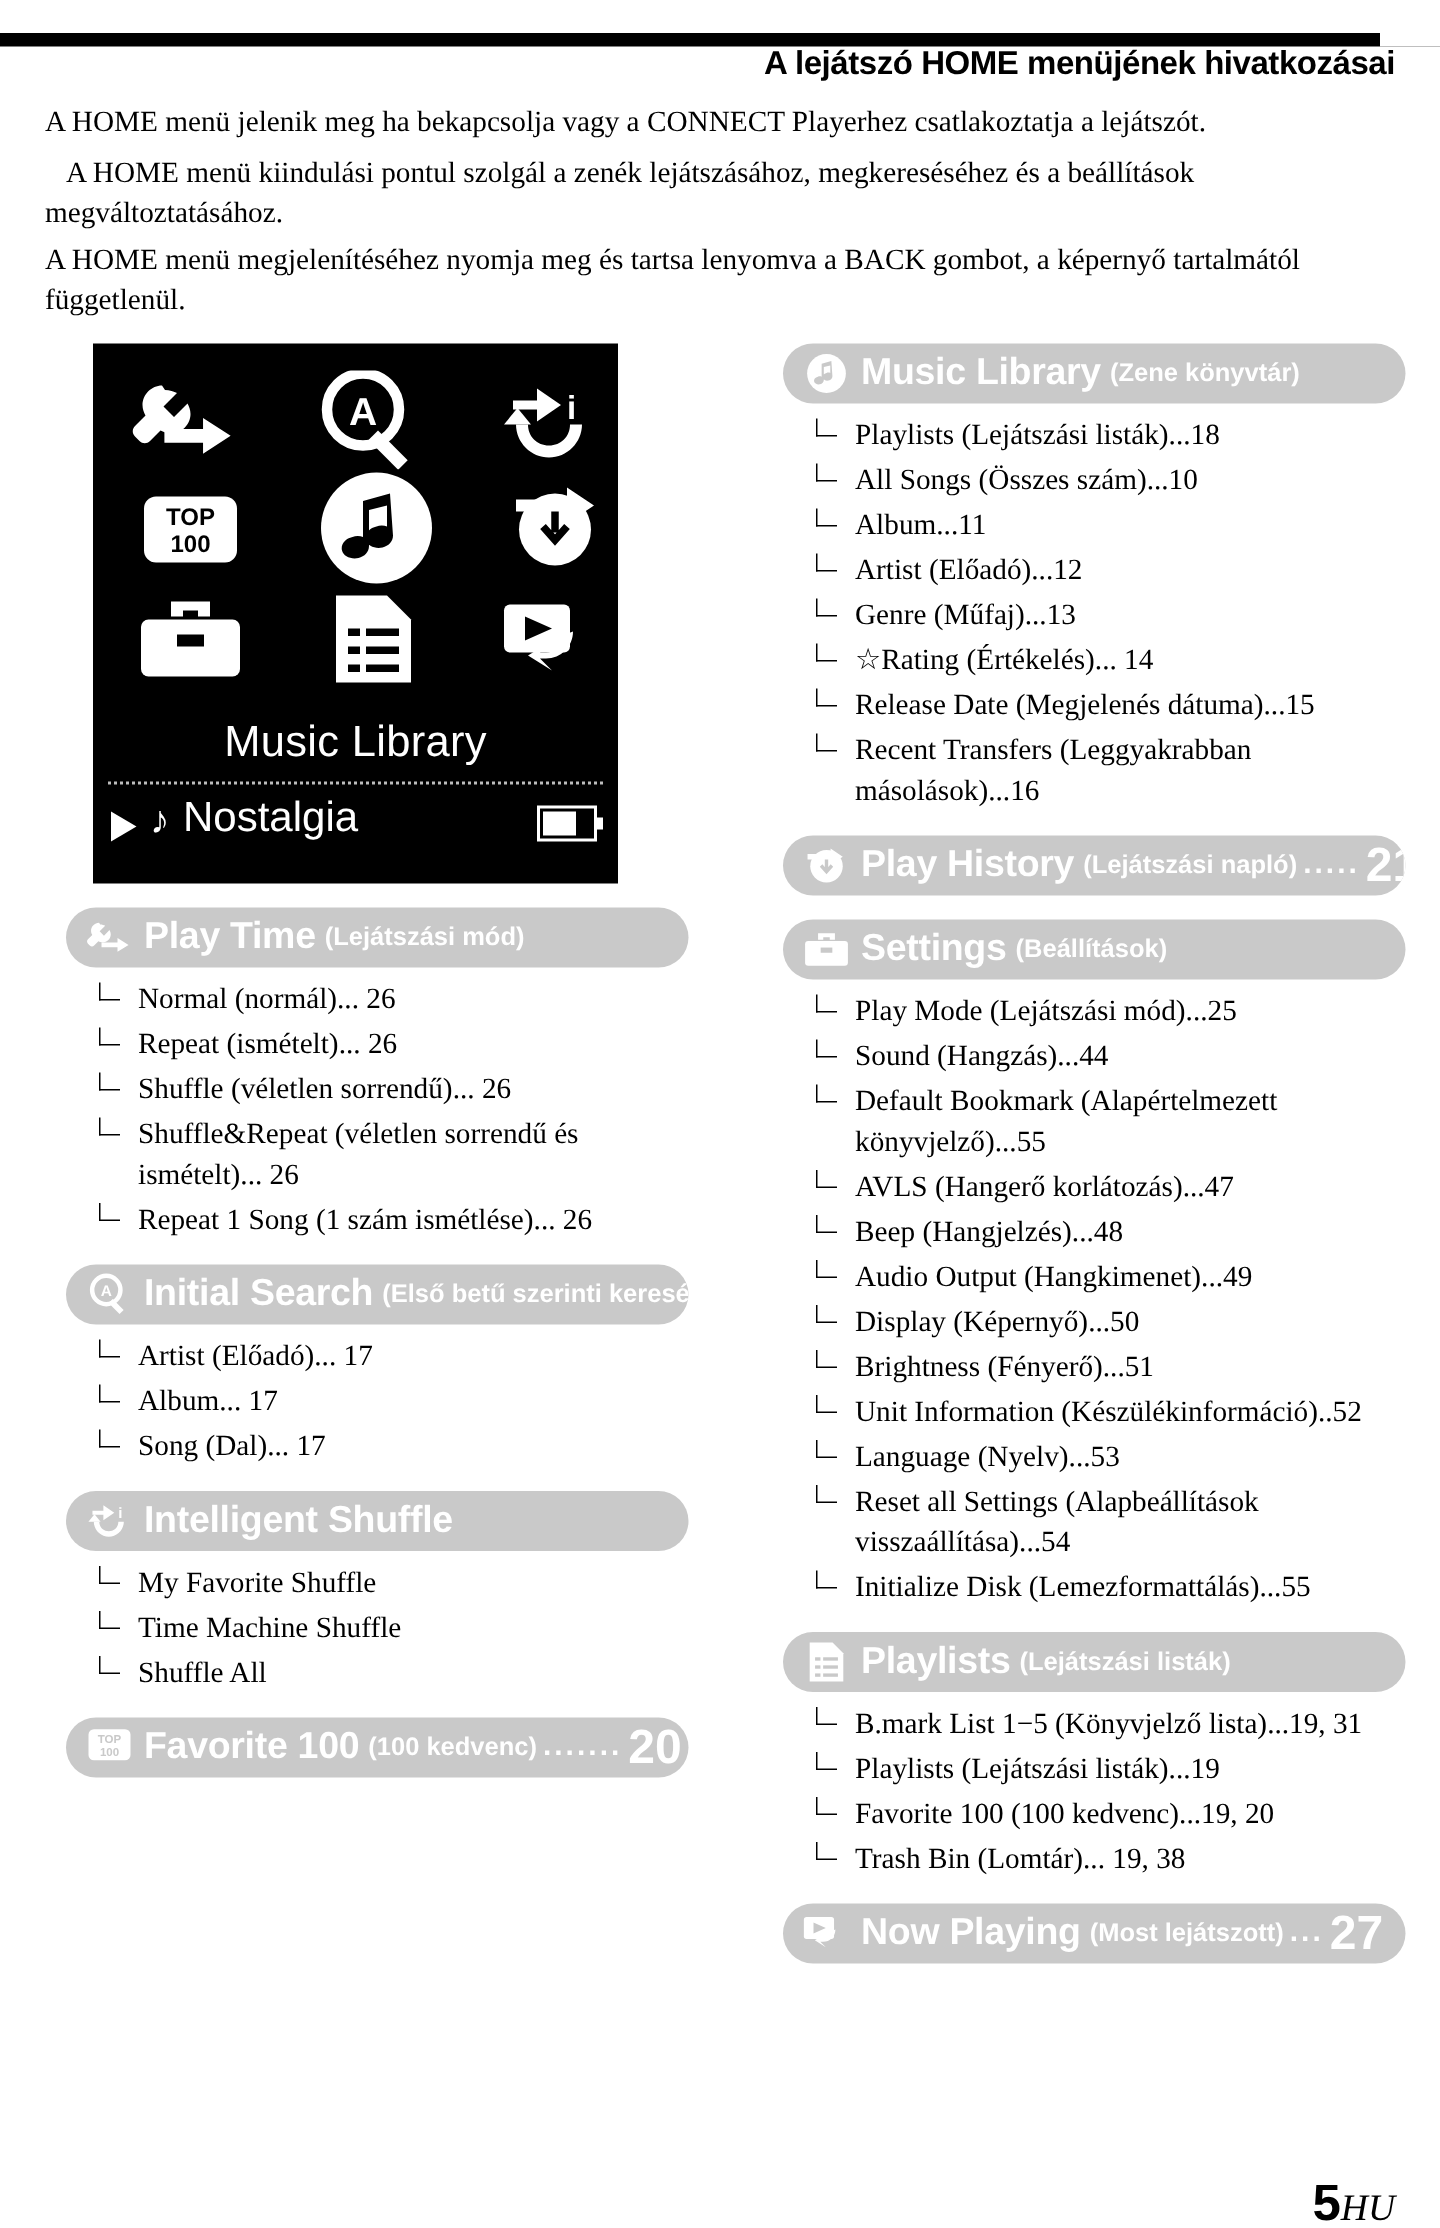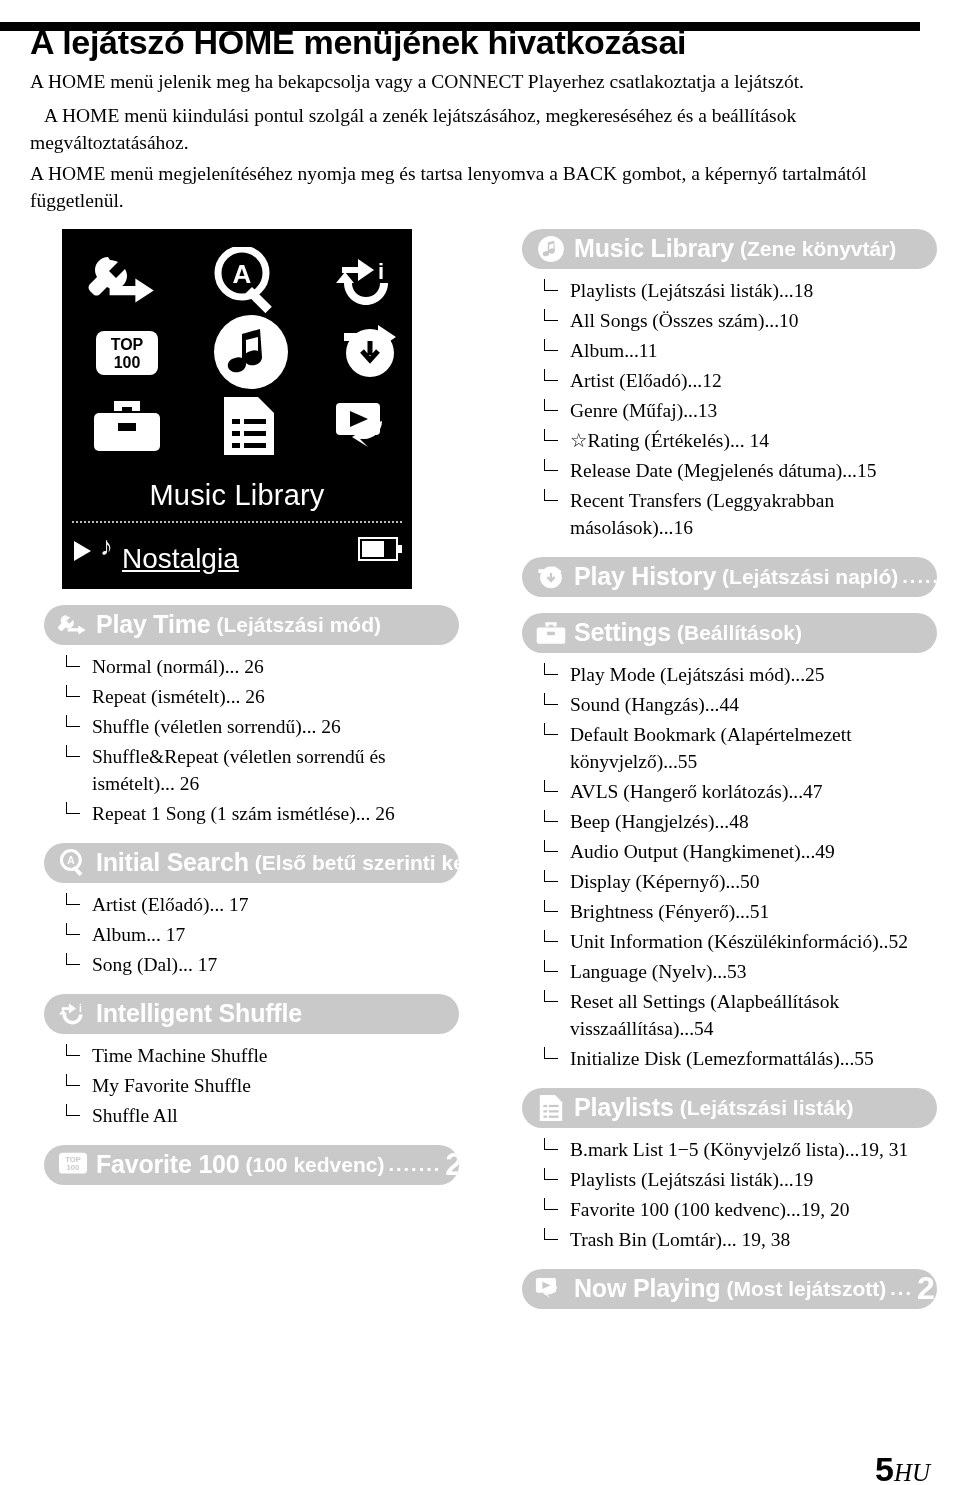--- a/index.html
+++ b/index.html
@@ -30,24 +30,25 @@
   }
   .topbar .cut {
     position: absolute;
     right: 0; top: 0;
     width: 40px; height: 9px;
     background: #fff;
   }
   h1.title {
     font-family: "Liberation Sans", sans-serif;
     font-weight: bold;
-    font-size: 34px;
+    font-size: 22px;
     line-height: 40px;
     margin: 22px 0 6px 0;
     letter-spacing: -0.3px;
+    text-align: right;
   }
   p.intro {
     font-size: 19.5px;
     line-height: 27.5px;
     margin: 0 0 3px 0;
   }
   p.intro.indent {
     text-indent: 14px;
   }
   p.intro.gap {
@@ -123,21 +124,21 @@
     border-top: 10px solid transparent;
     border-bottom: 10px solid transparent;
   }
   .nowrow .note {
     position: absolute;
     left: 28px; top: 2px;
     font-size: 26px;
   }
   .nowrow .track {
     position: absolute;
-    left: 50px; top: 14px; text-decoration: underline;
+    left: 50px; top: 0px;
   }
   .batt {
     position: absolute;
     right: 4px; top: 8px;
     width: 40px; height: 24px;
     border: 2px solid #fff;
     box-sizing: border-box;
   }
   .batt:after {
     content: "";
@@ -179,21 +180,21 @@
     font-family: "Liberation Sans", sans-serif;
     font-weight: bold;
     font-size: 25px;
     color: #fff;
     white-space: nowrap;
     letter-spacing: -0.2px;
   }
   .hdr .hsub {
     font-family: "Liberation Sans", sans-serif;
     font-weight: bold;
-    font-size: 21px;
+    font-size: 17px;
     color: #fff;
     margin-left: 6px;
     white-space: nowrap;
   }
   .hdr .hdots {
     font-family: "Liberation Sans", sans-serif;
     font-weight: bold;
     font-size: 20px;
     color: #fff;
     margin-left: 4px;
@@ -417,22 +418,22 @@
             <text x="46" y="24" font-family="Liberation Sans, sans-serif" font-size="22" font-weight="bold" fill="#fff">i</text>
             <path d="M10 30c0 12 10 22 22 22s22-10 22-22h-8c0 8-6 14-14 14s-14-6-14-14z"></path>
             <path d="M2 30h18l-9-11z"></path>
               </g>
             </svg>
         </span>
         <span class="htext">Intelligent Shuffle</span>
         <span class="hsub"></span>
       </div>
       <ul class="entries">
+        <li><span class="tick"></span><span class="ent-text">My Favorite Shuffle</span></li>
         <li><span class="tick"></span><span class="ent-text">Time Machine Shuffle</span></li>
-        <li><span class="tick"></span><span class="ent-text">My Favorite Shuffle</span></li>
         <li class="last"><span class="tick"></span><span class="ent-text">Shuffle All</span></li>
       </ul>
 
       <div class="hdr">
         <span class="hicon">
           <svg width="32" height="28" viewBox="0 0 70 62">
             <rect x="4" y="4" width="62" height="46" rx="8" fill="#fff"></rect>
             <text x="35" y="24" font-family="Liberation Sans, sans-serif" font-size="17" font-weight="bold" fill="#c9c9c9" text-anchor="middle">TOP</text>
             <text x="35" y="43" font-family="Liberation Sans, sans-serif" font-size="17" font-weight="bold" fill="#c9c9c9" text-anchor="middle">100</text>
           </svg>

